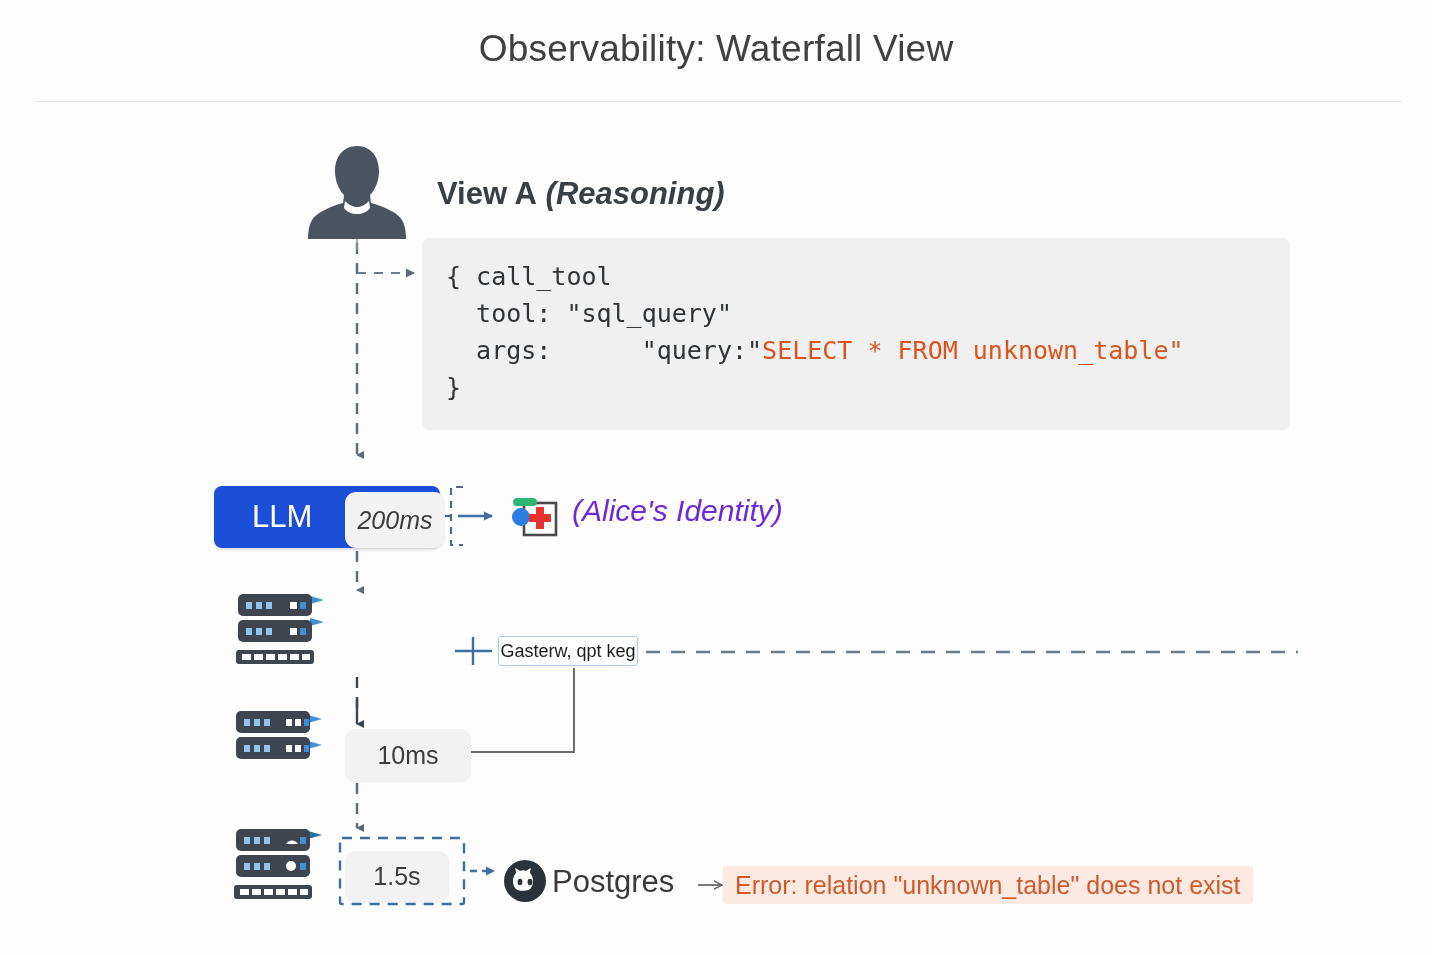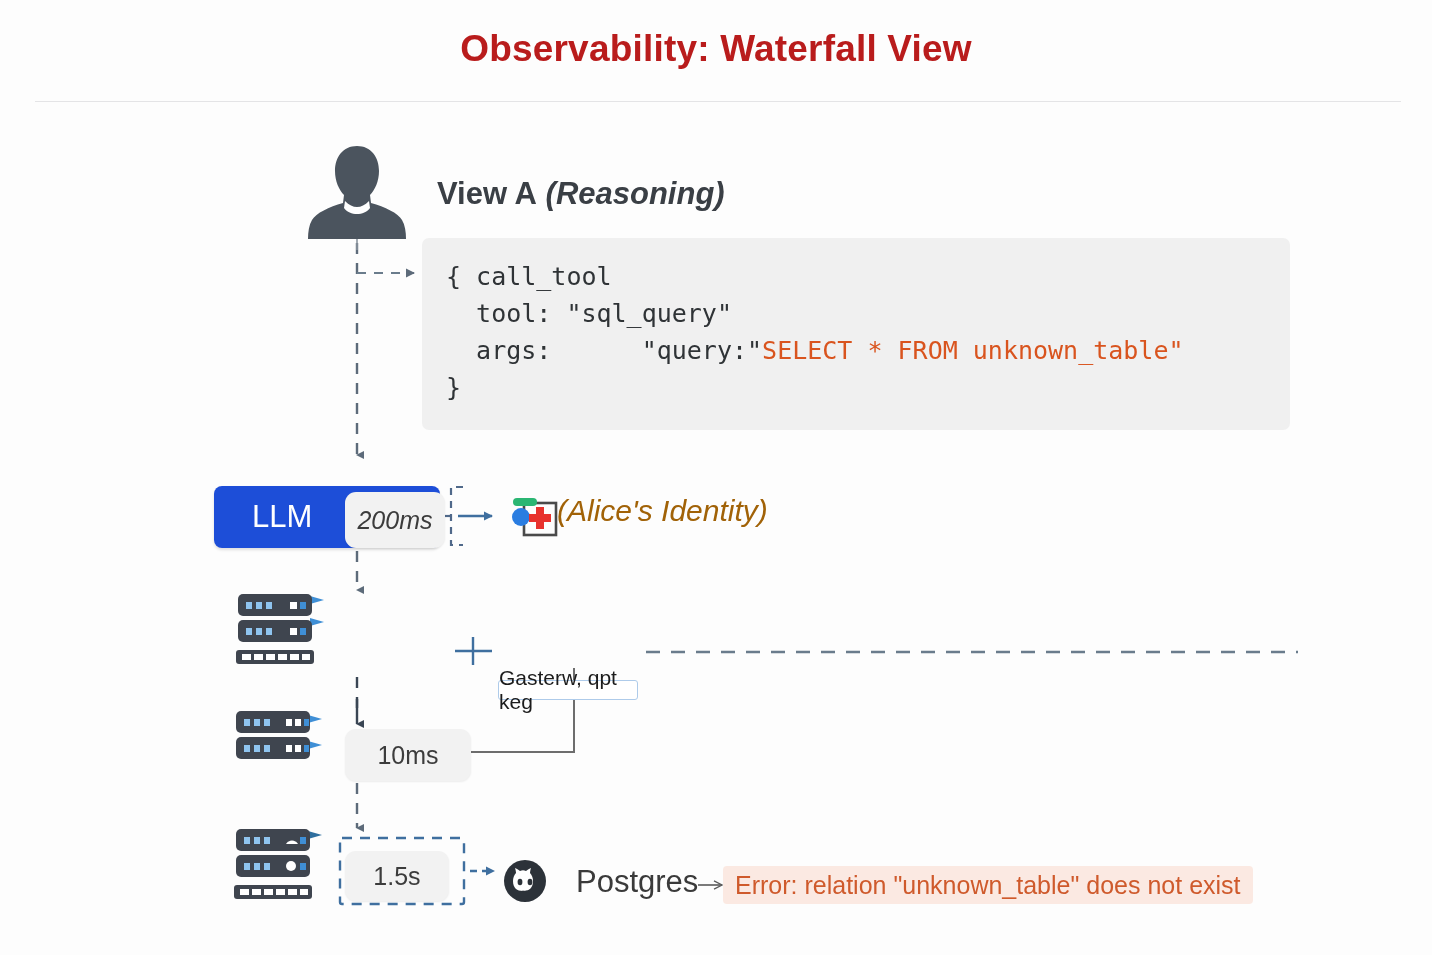--- a/index.html
+++ b/index.html
@@ -17,22 +17,22 @@
   }
 
   
   #header-title {
     position: absolute;
     top: 28px;
     left: 0;
     width: 1432px;
     text-align: center;
     font-size: 37px;
-    font-weight: 700;
-    color: #b91c1c;
+    font-weight: 400;
+    color: #404040;
     letter-spacing: .2px;
   }
   #header-divider {
     position: absolute;
     top: 101px;
     left: 35px;
     width: 1366px;
     height: 1px;
     background: #e4e4e6;
   }
@@ -125,31 +125,30 @@
   #pill-200ms { left: 345px; top: 492px; width: 100px; height: 56px; font-style: italic; }
 
   
   #gateway-pill {
     left: 337px; top: 619px; width: 112px; height: 56px;
     border-radius: 12px; font-size: 27px;
   }
   #gateway-textbox {
     position: absolute;
     left: 498px; top: 636px;
-    width: 140px; height: 20px;
+    width: 140px; height: 30px;
     border: 1.4px solid #aecbea;
     border-radius: 3px;
     background: #fff;
     display: flex;
     align-items: center;
     justify-content: center;
-    font-size: 21px;
+    font-size: 18px;
     color: #1c1c1c;
     box-sizing: border-box;
-    margin-top: 44px;
   }
 
   
   #pill-10ms { left: 345px; top: 729px; width: 126px; height: 52px; }
 
   
   #pill-15s { left: 345px; top: 851px; width: 104px; height: 50px; }
 
   
   .server-icon {
@@ -164,44 +163,43 @@
   
   #identity-icon {
     position: absolute;
     left: 505px;
     top: 490px;
     width: 58px;
     height: 52px;
   }
   #identity-label {
     position: absolute;
-    left: 557px;
+    left: 572px;
     top: 494px;
     font-size: 30px;
     font-style: italic;
-    color: #a16207;
+    color: #6d28d9;
     white-space: nowrap;
   }
 
   
   #postgres-icon {
     position: absolute;
     left: 503px;
     top: 859px;
     width: 44px;
     height: 44px;
   }
   #postgres-label {
     position: absolute;
     left: 552px;
     top: 864px;
     font-size: 31px;
     color: #3a3a3a;
     white-space: nowrap;
-    margin-left: 24px;
   }
   #error-badge {
     position: absolute;
     left: 723px;
     top: 866px;
     height: 38px;
     padding: 0 12px;
     background: #fbe9e2;
     border-radius: 4px;
     display: flex;

